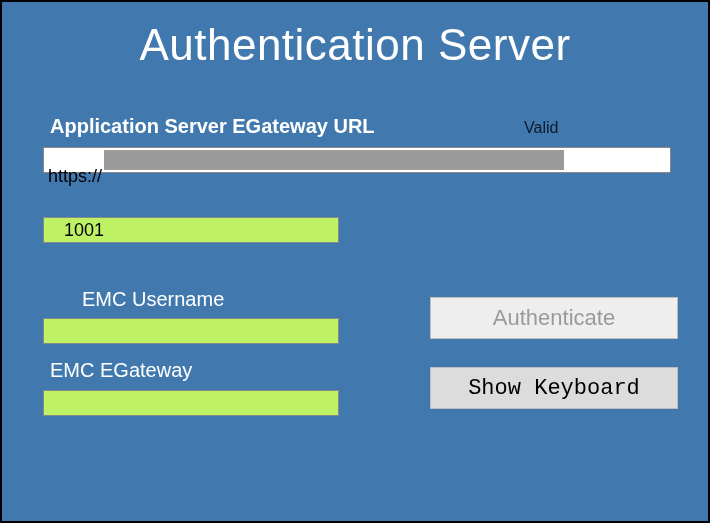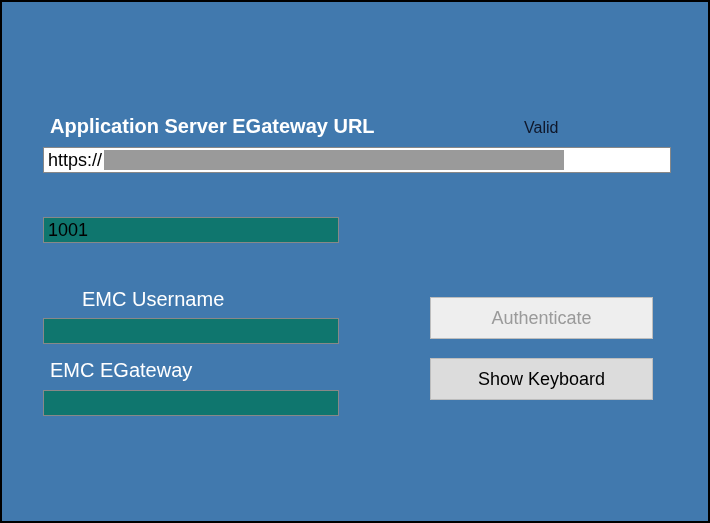--- a/index.html
+++ b/index.html
@@ -37,91 +37,92 @@
   }
   .status {
     position: absolute;
     font-size: 16px;
     color: #0f172a; 
   }
   input.text {
     position: absolute;
     box-sizing: border-box;
     border: 1px solid #888;
-    background: #0f766e;
+    background: #bef264;
     color: #000;
     font-size: 18px;
     font-family: inherit;
-    padding: 0 4px;
+    padding: 0 20px;
   }
   .url-row {
     position: absolute;
     left: 41px;
     top: 145px;
     width: 628px;
     height: 26px;
     display: flex;
     background: #fff;
     border: 1px solid #888;
     box-sizing: border-box;
   }
   .url-prefix {
     color: #000;
     font-size: 18px;
-    padding: 0 2px 0 4px;
+    padding: 16px 2px 0 4px;
     line-height: 24px;
     white-space: nowrap;
     user-select: none;
   }
   .url-redact {
     flex: 0 0 460px;
     background: #9a9a9a;
     margin: 2px 0;
     height: 20px;
   }
   .url-rest {
     flex: 1;
   }
   button.btn {
     position: absolute;
-    width: 223px;
+    width: 248px;
     height: 42px;
-    font-size: 18px;
+    font-size: 22px;
     font-family: inherit;
     border: 1px solid #bdbdbd;
     cursor: pointer;
   }
   button.btn.primary {
     background: #eeeeee;
     color: #9a9a9a;
   }
   button.btn.secondary {
     background: #dcdcdc;
     color: #000;
   }
 </style>
 </head>
 <body>
 
 <div class="frame">
 
+  <div class="title">Authentication Server</div>
 
   <div class="label" style="left:48px; top:113px;font-weight:bold;">Application Server EGateway URL</div>
   <div class="status" style="left:522px; top:117px;">Valid</div>
 
   <div class="url-row">
     <span class="url-prefix">https://</span>
     <div class="url-redact"></div>
     <div class="url-rest"></div>
   </div>
 
   <input class="text" type="text" style="left: 41px; top: 215px; width: 296px; height: 26px;" value="1001">
 
   <div class="label" style="left:48px; top:286px;margin-left:32px;">EMC Username</div>
   <input class="text" type="text" style="left: 41px; top: 316px; width: 296px; height: 26px;" value="">
 
   <div class="label" style="left:48px; top:357px;">EMC EGateway</div>
   <input class="text" type="password" style="left: 41px; top: 388px; width: 296px; height: 26px;" value="">
 
   <button class="btn primary" style="left:428px; top:295px;">Authenticate</button>
-  <button class="btn secondary" style="left:428px; top:356px;">Show Keyboard</button>
+  <button class="btn secondary" style="left:428px; top:365px;font-family:Liberation Mono, monospace;">Show Keyboard</button>
 
 </div>
 
 </body></html>

